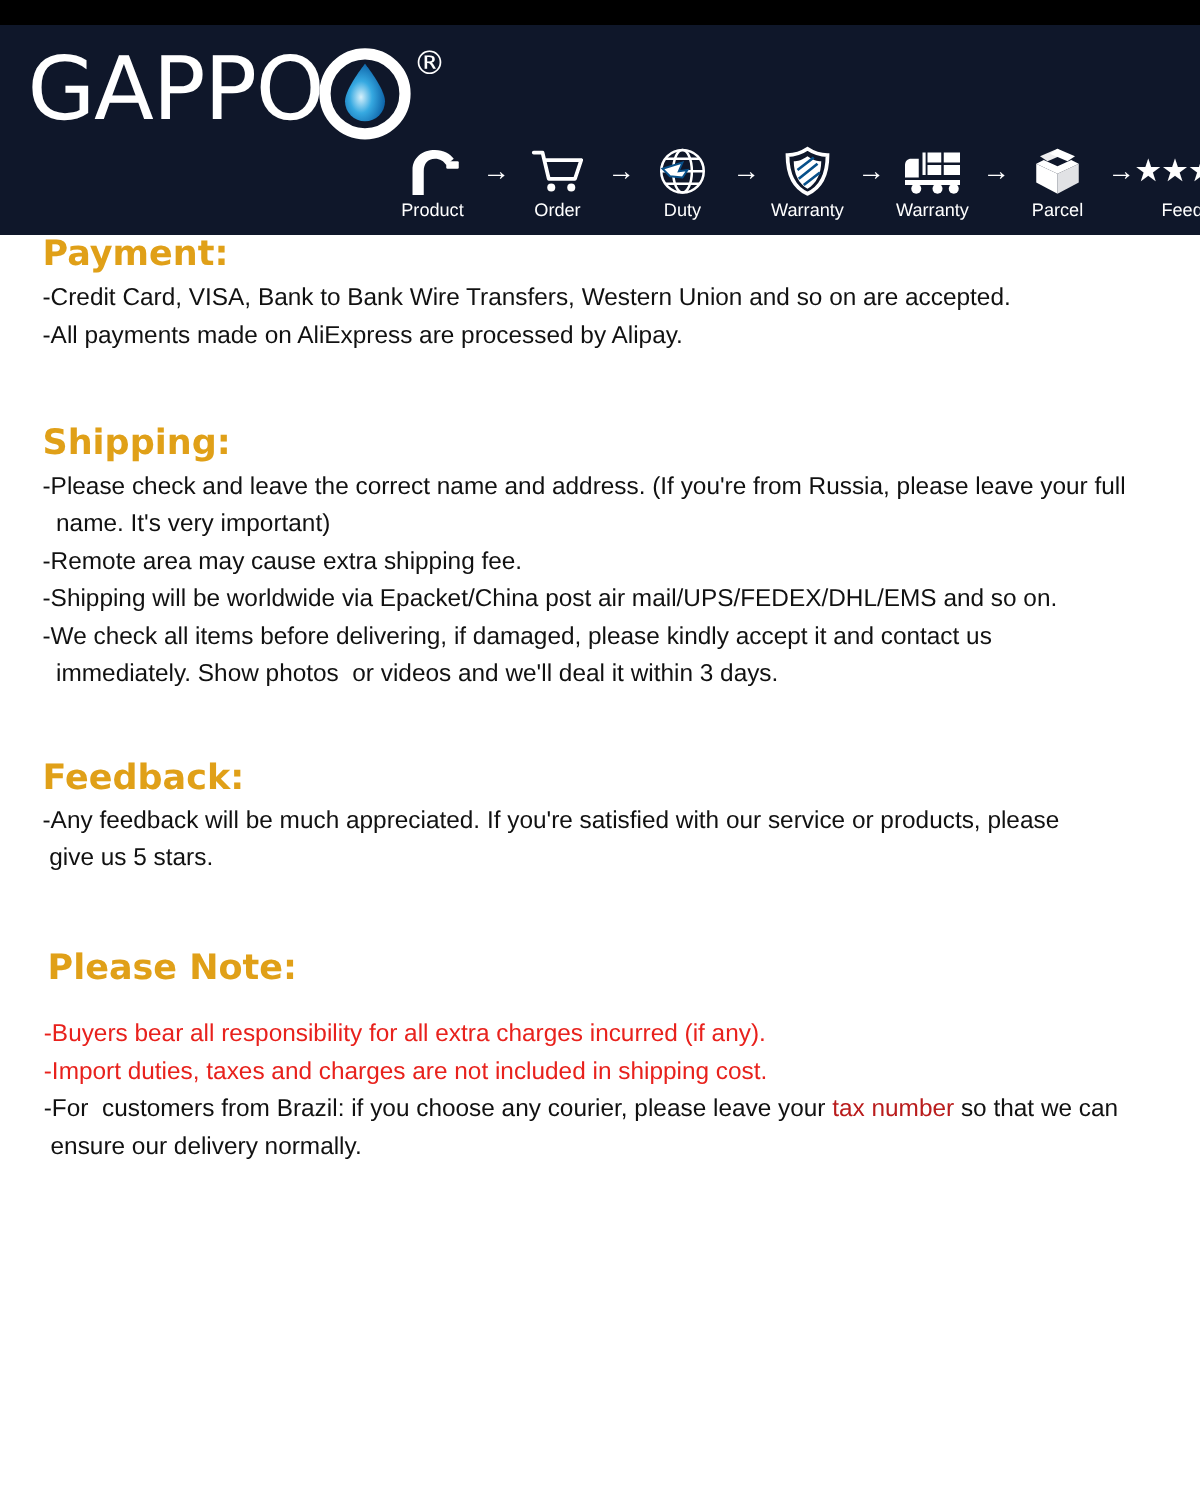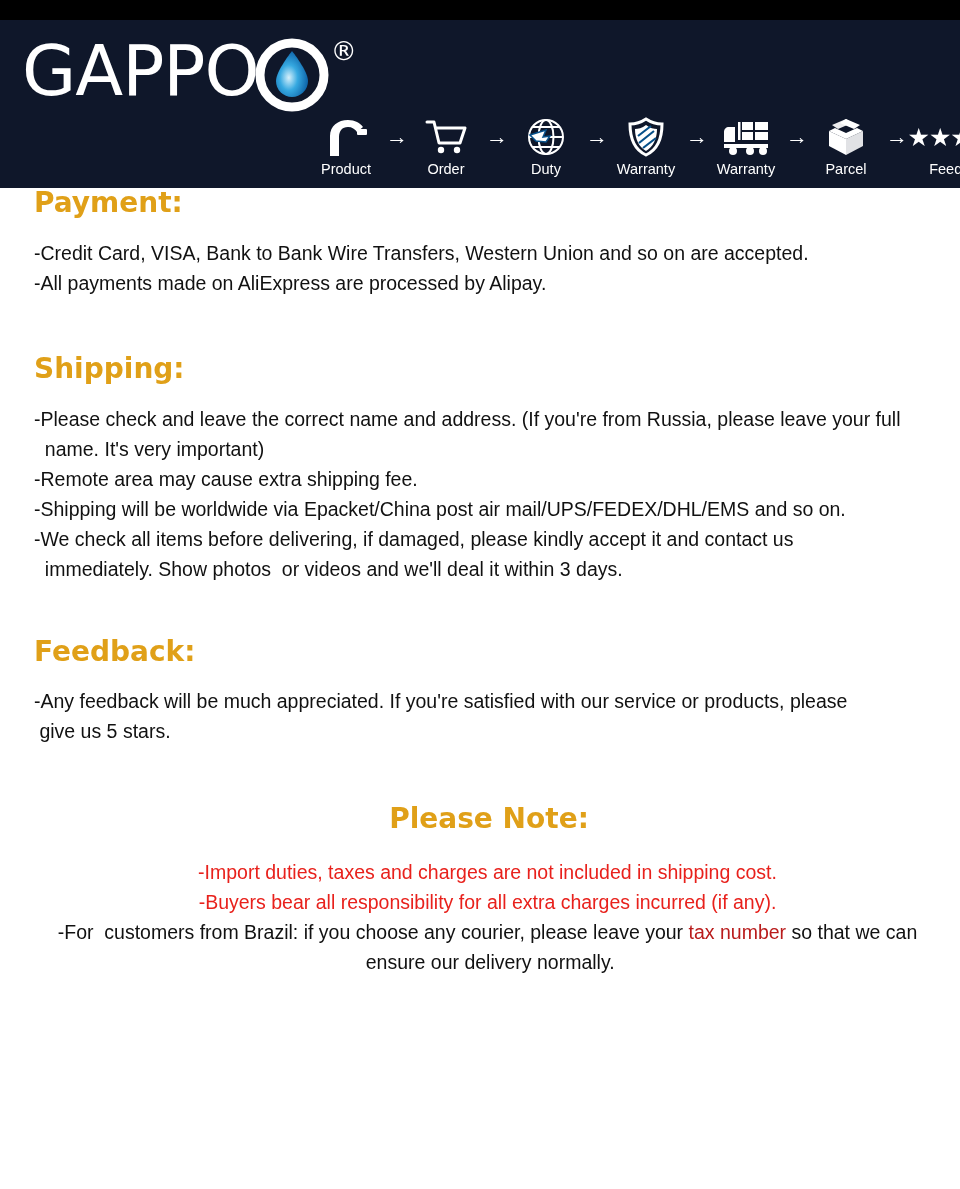--- a/index.html
+++ b/index.html
@@ -130,24 +130,24 @@
     font-family: "DejaVu Sans", sans-serif;
     color: #e0a018;
     font-size: 28px;
     font-weight: 700;
     margin: 0;
     line-height: 1.1;
   }
   .sec-payment  { }
   .sec-shipping { padding-top: 56px; }
   .sec-feedback { padding-top: 53px; }
-  .sec-note     { padding-top: 58px; padding-left: 4px; text-align: center; }
+  .sec-note     { padding-top: 58px; padding-left: 4px; }
 
   .lines {
-    margin-top: 19px;
+    margin-top: 4px;
   }
   .line {
     font-size: 19.5px;
     line-height: 30px;
     color: #111111;
     white-space: pre-wrap;
   }
   .line.red {
     color: #e8211c;
   }
@@ -298,20 +298,20 @@
     <h2 class="section-title">Feedback:</h2>
     <div class="lines">
       <div class="line">-Any feedback will be much appreciated. If you're satisfied with our service or products, please
  give us 5 stars.</div>
     </div>
   </section>
 
   <section class="sec-note">
     <h2 class="section-title">Please Note:</h2>
     <div class="lines">
+      <div class="line red">-Buyers bear all responsibility for all extra charges incurred (if any).</div>
       <div class="line red">-Import duties, taxes and charges are not included in shipping cost.</div>
-      <div class="line red">-Buyers bear all responsibility for all extra charges incurred (if any).</div>
       <div class="line"><span>-For  customers from Brazil: if you choose any courier, please leave your </span><span class="hl-red">tax number</span><span> so that we can
  ensure our delivery normally.</span></div>
     </div>
   </section>
 
 </div>
 
 </body></html>

